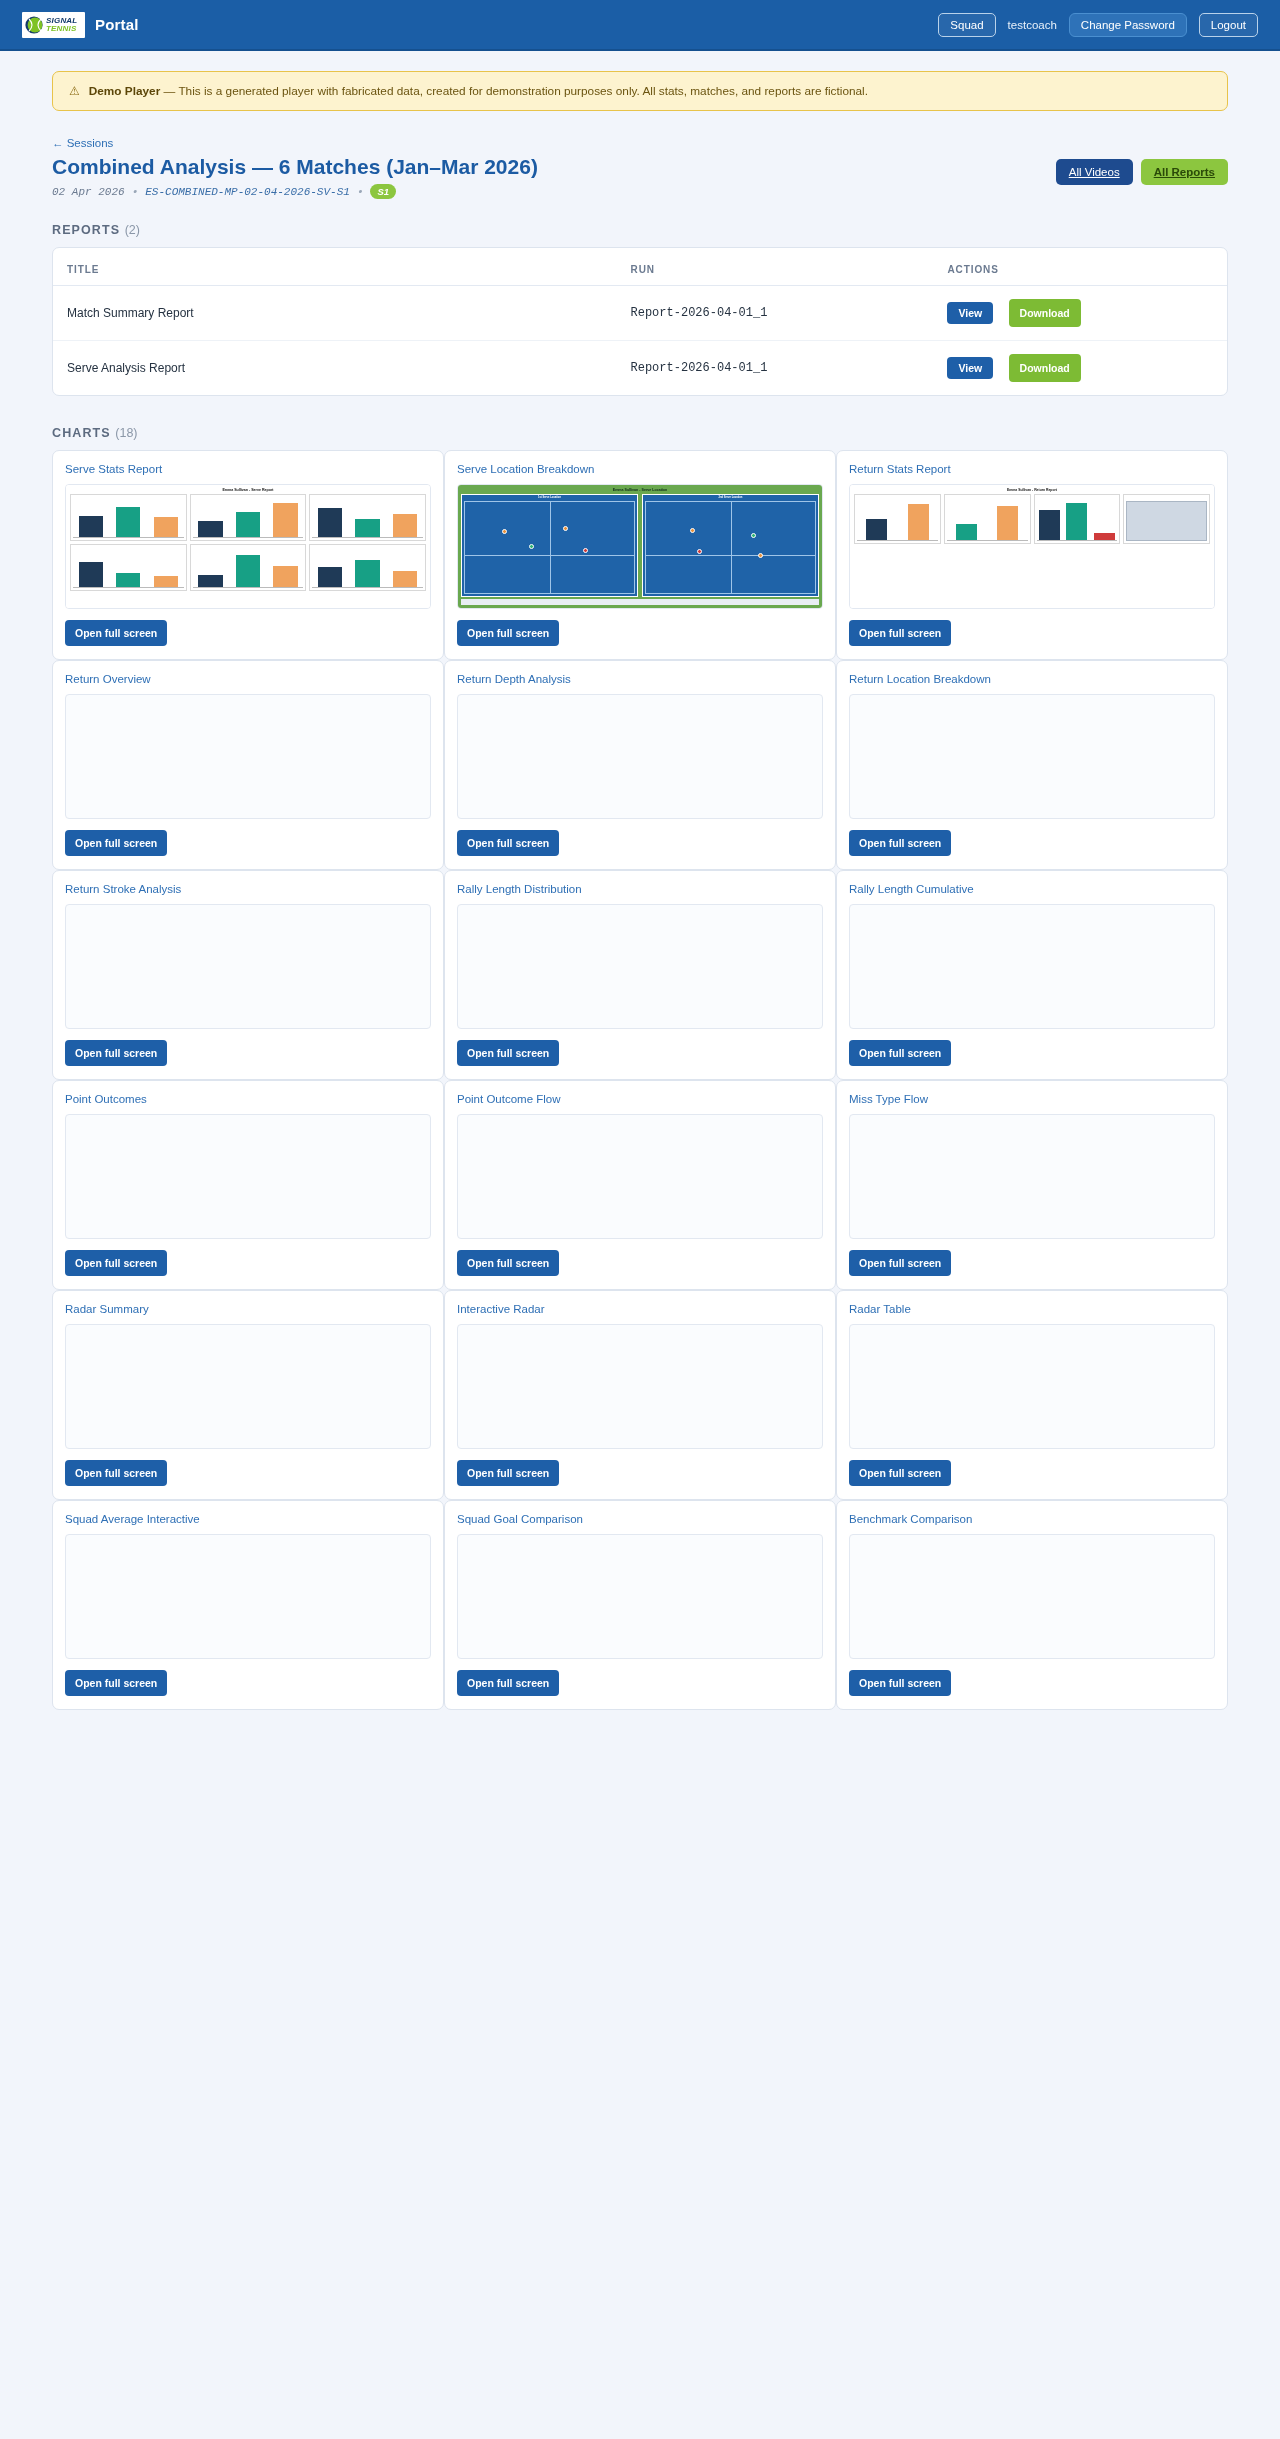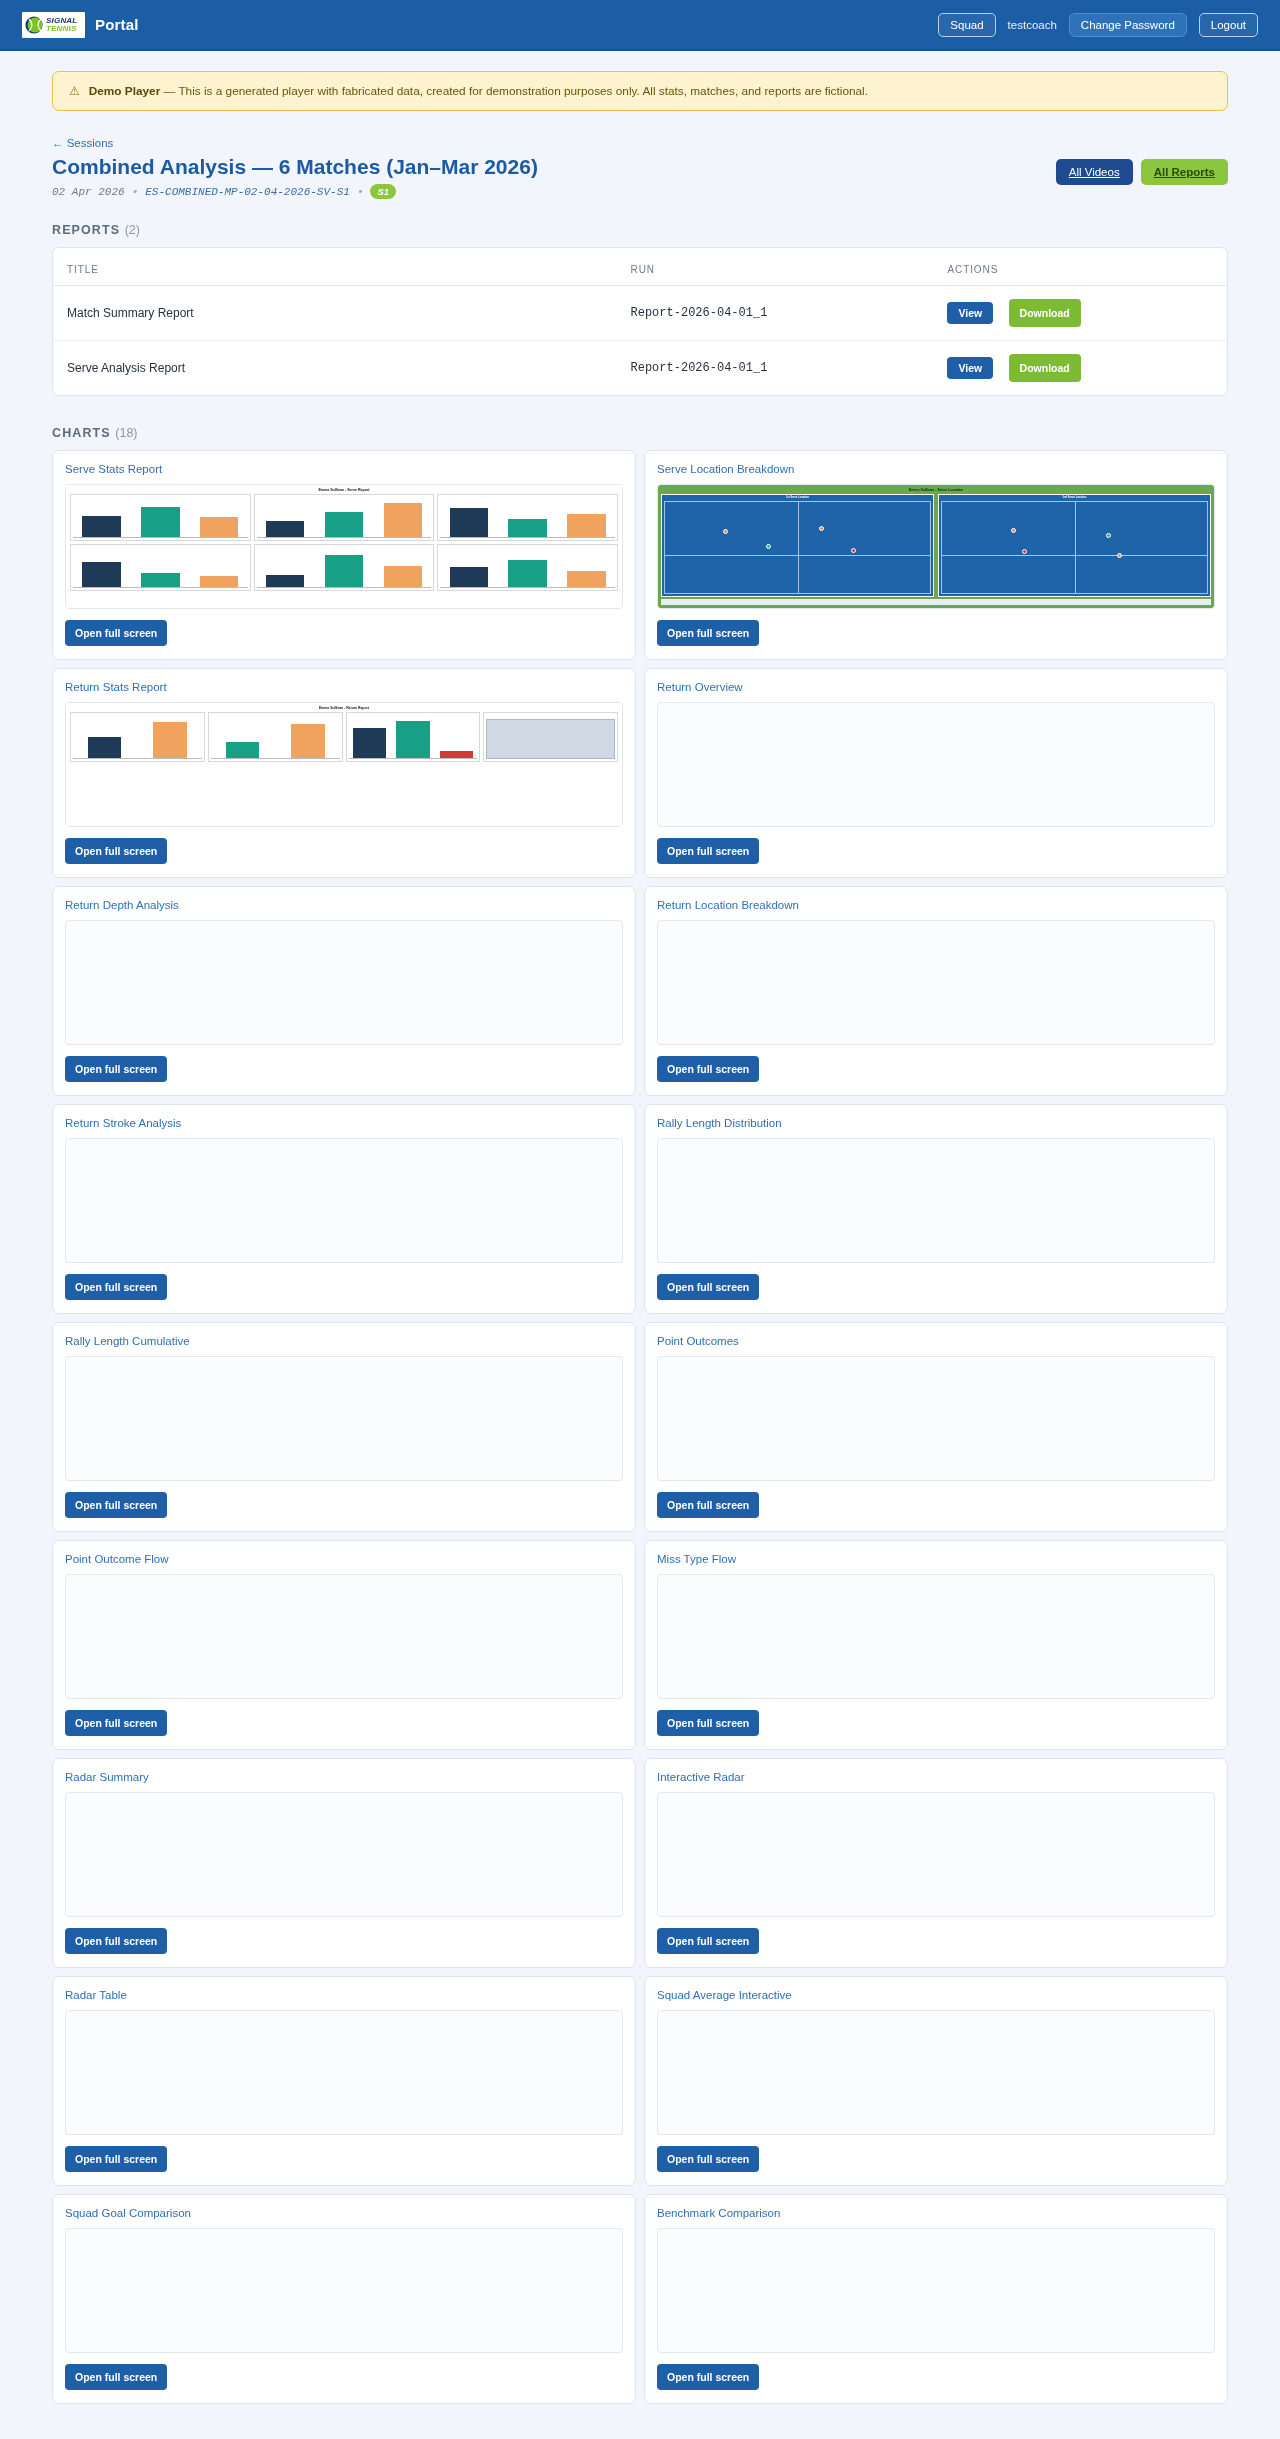--- a/index.html
+++ b/index.html
@@ -127,21 +127,21 @@
   }
   .sec-head .cnt { color:#8b97a8; font-weight:normal; letter-spacing:0; }
 
   
   .card-table {
     background:#fff; border:1px solid #dde4ee; border-radius:7px; overflow:hidden;
   }
   table.reports { width:100%; border-collapse:collapse; }
   table.reports th {
     text-align:left; font-size:10px; letter-spacing:.9px; color:#6b7a90;
-    font-weight:normal; padding:16px 14px 10px 14px; border-bottom:1px solid #e3e9f2;
+    font-weight:bold; padding:16px 14px 10px 14px; border-bottom:1px solid #e3e9f2;
     text-transform:uppercase;
   }
   table.reports td {
     padding:13px 14px; font-size:12px; color:#253241; border-bottom:1px solid #eef2f7;
     vertical-align:middle;
   }
   table.reports tr:last-child td { border-bottom:none; }
   td.run { color:#6f8099; font-family:"Liberation Mono", monospace; font-size:11px; }
   .col-title { width:48%; }
   .col-run { width:27%; }
@@ -151,21 +151,21 @@
     margin-right:12px; font-family:"Liberation Sans", sans-serif;
   }
   .btn-dl {
     background:#7dbb34; color:#fff; border:none; border-radius:4px;
     font-size:10.5px; font-weight:bold; padding:8px 11px; cursor:pointer;
     font-family:"Liberation Sans", sans-serif;
   }
 
   
   .grid {
-    display:grid; grid-template-columns:repeat(2, 1fr); gap:8px;
+    display:grid; grid-template-columns:repeat(3, 1fr); gap:0;
   }
   .chart-card {
     background:#fff; border:1px solid #dde4ee; border-radius:7px;
     padding:12px 12px 13px 12px;
     display:flex; flex-direction:column;
   }
   .chart-title { font-size:11.5px; color:#2e6fb5; margin-bottom:9px; }
   .thumb-frame {
     border:1px solid #e2e8f1; border-radius:4px; background:#fafcfe;
     height:125px; overflow:hidden; margin-bottom:11px;

